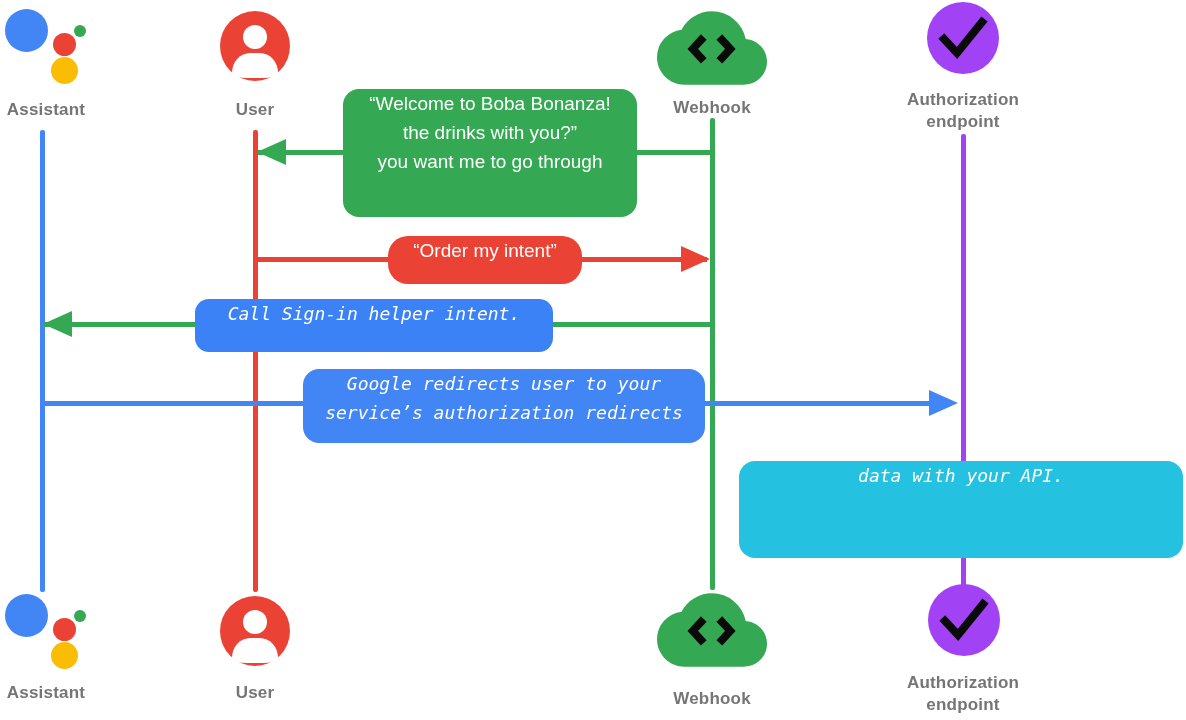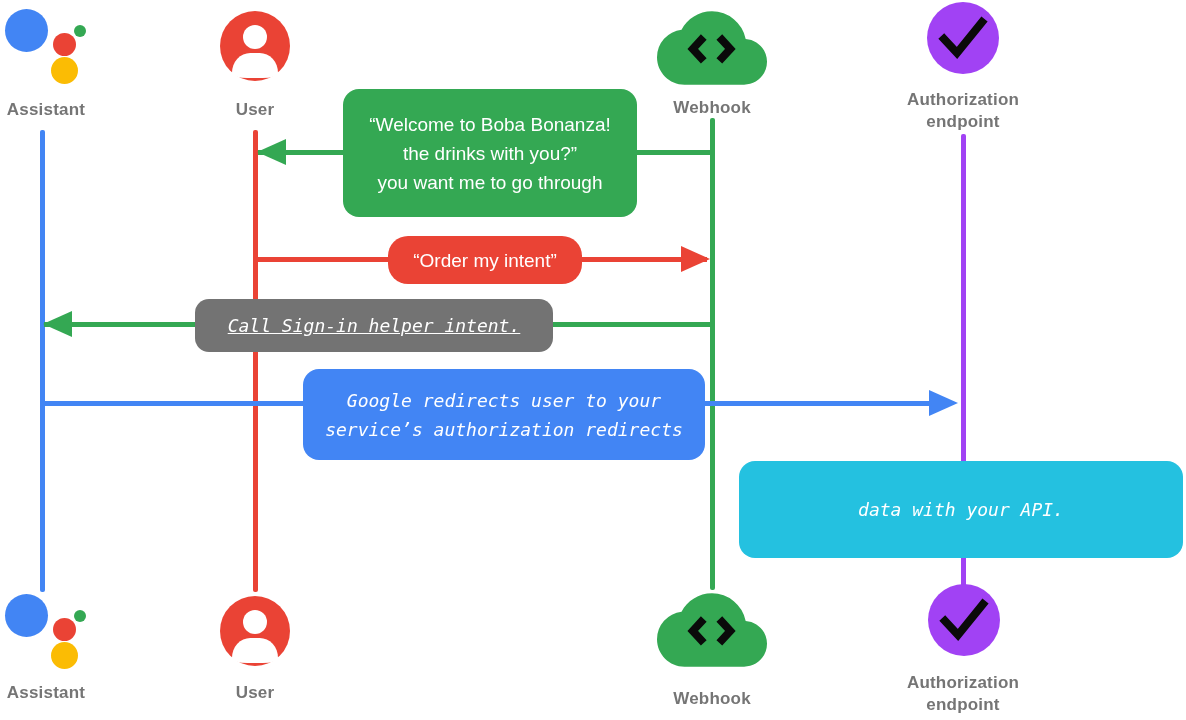--- a/index.html
+++ b/index.html
@@ -7,21 +7,21 @@
     position:relative;width:1186px;height:720px;overflow:hidden;
     background:#ffffff;font-family:"Liberation Sans",sans-serif;
   }
   .abs{position:absolute;}
   .lifeline{position:absolute;width:5px;border-radius:2px;}
   .hline{position:absolute;height:5px;}
   .arrowhead{position:absolute;width:0;height:0;}
   .head-left{border-top:13px solid transparent;border-bottom:13px solid transparent;border-right:29px solid;}
   .head-right{border-top:13px solid transparent;border-bottom:13px solid transparent;border-left:29px solid;}
   .bubble{
-    position:absolute;display:flex;flex-direction:column;justify-content:center;
+    position:absolute;display:flex;flex-direction:column;justify-content:flex-start;
     align-items:center;color:#fff;text-align:center;box-sizing:border-box;
   }
   .speech{font-family:"Liberation Sans",sans-serif;font-size:19px;line-height:29px;border-radius:16px;}
   .code{font-family:"DejaVu Sans Mono",monospace;font-style:italic;font-size:18px;line-height:29px;border-radius:16px;}
   .actor-label{
     position:absolute;color:#757575;font-weight:700;font-size:17px;line-height:22px;
     text-align:center;letter-spacing:0.2px;
   }
   .circle{position:absolute;border-radius:50%;}
   .dome{position:absolute;background:#fff;border-radius:50% 50% 42% 42% / 100% 100% 26% 26%;}
@@ -51,25 +51,25 @@
   <div class="bubble speech" style="left:343px;top:89px;width:294px;height:128px;background:#34A853;">
     <div>“Welcome to Boba Bonanza!</div>
     <div>the drinks with you?”</div>
     <div>you want me to go through</div>
   </div>
 
   <div class="bubble speech" style="left:388px;top:236px;width:194px;height:48px;background:#EA4335;border-radius:20px;">
     <div>“Order my intent”</div>
   </div>
 
-  <div class="bubble code" style="left:195px;top:299px;width:358px;height:53px;background:#737373;border-radius:14px;text-decoration:underline;">
+  <div class="bubble code" style="left:195px;top:299px;width:358px;height:53px;background:#3b82f6;border-radius:14px;">
     <div>Call Sign-in helper intent.</div>
   </div>
 
-  <div class="bubble code" style="left:303px;top:369px;width:402px;height:91px;background:#4285F4;">
+  <div class="bubble code" style="left:303px;top:369px;width:402px;height:74px;background:#4285F4;">
     <div>Google redirects user to your</div>
     <div>service’s authorization redirects</div>
   </div>
 
   <div class="bubble code" style="left:739px;top:461px;width:444px;height:97px;background:#24C1E0;">
     <div>data with your API.</div>
   </div>
 
   <div class="abs" style="left:0;top:0;width:100px;height:90px;">
     <div class="circle" style="left:5px;top:9px;width:43px;height:43px;background:#4285F4;"></div>

